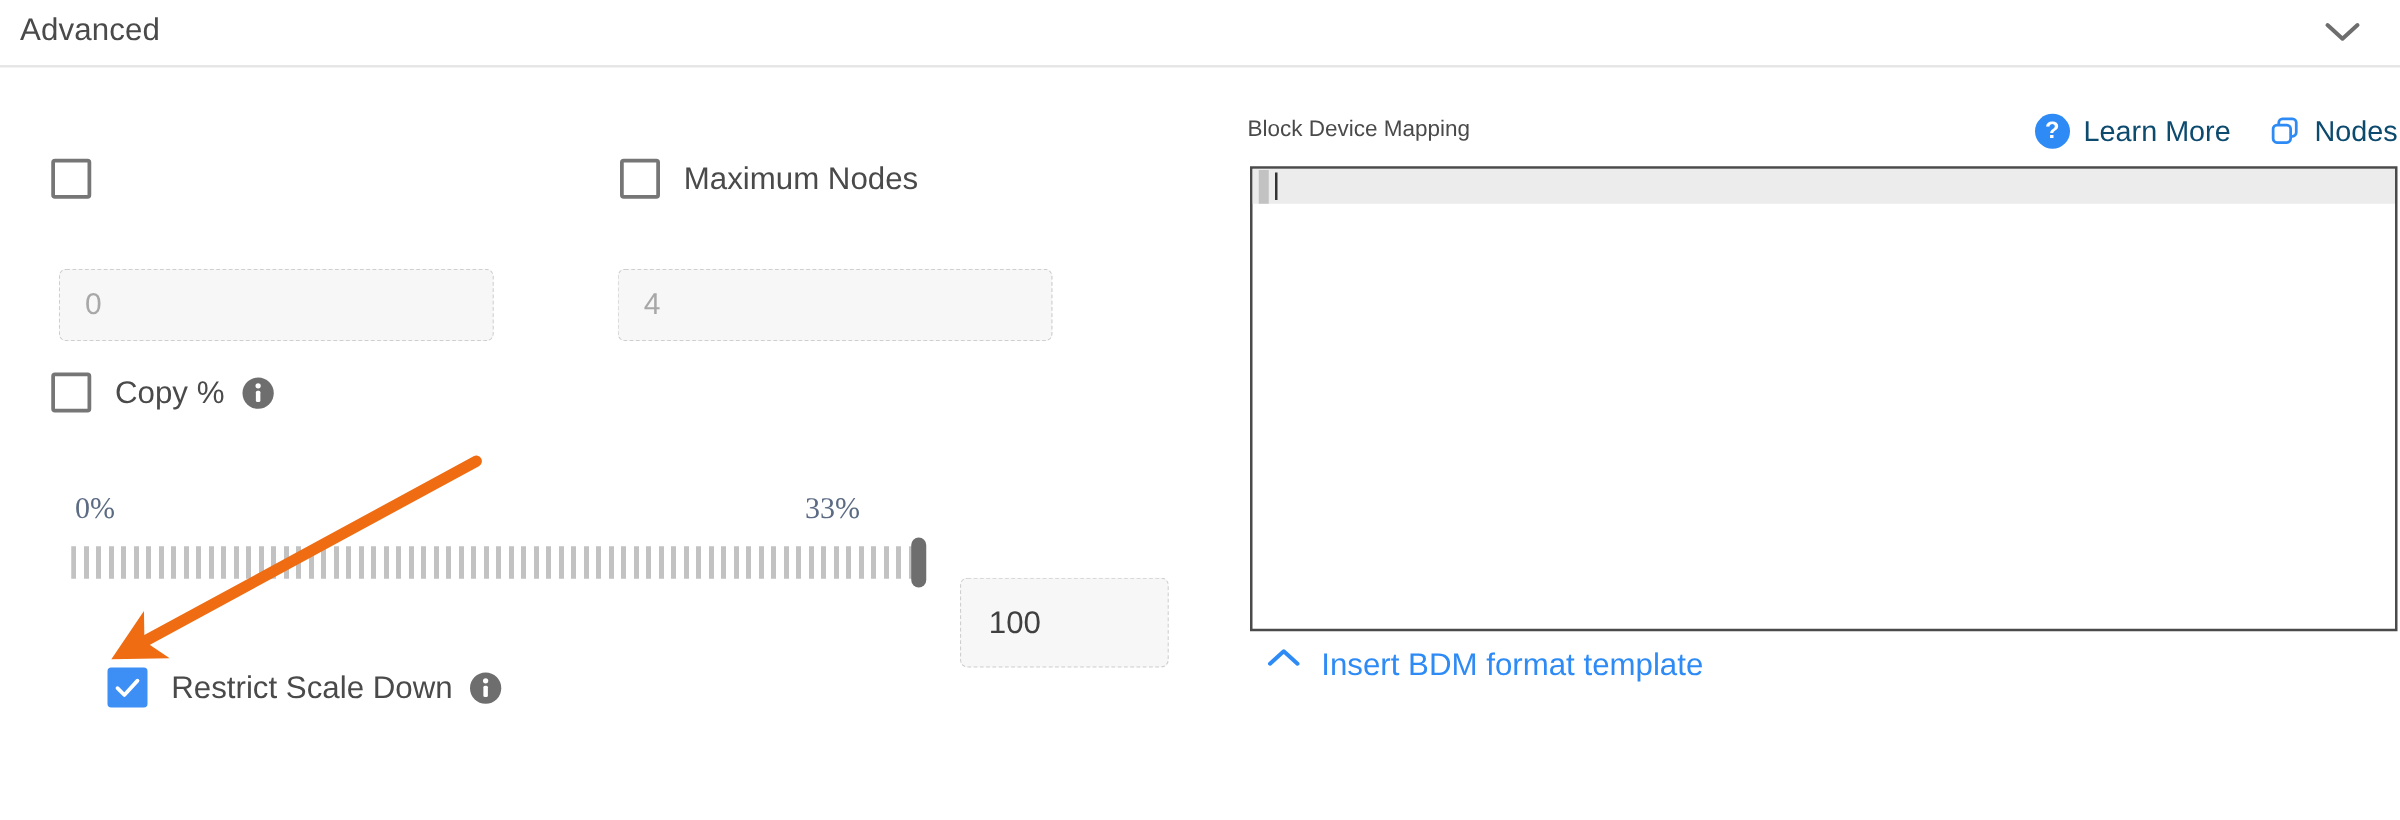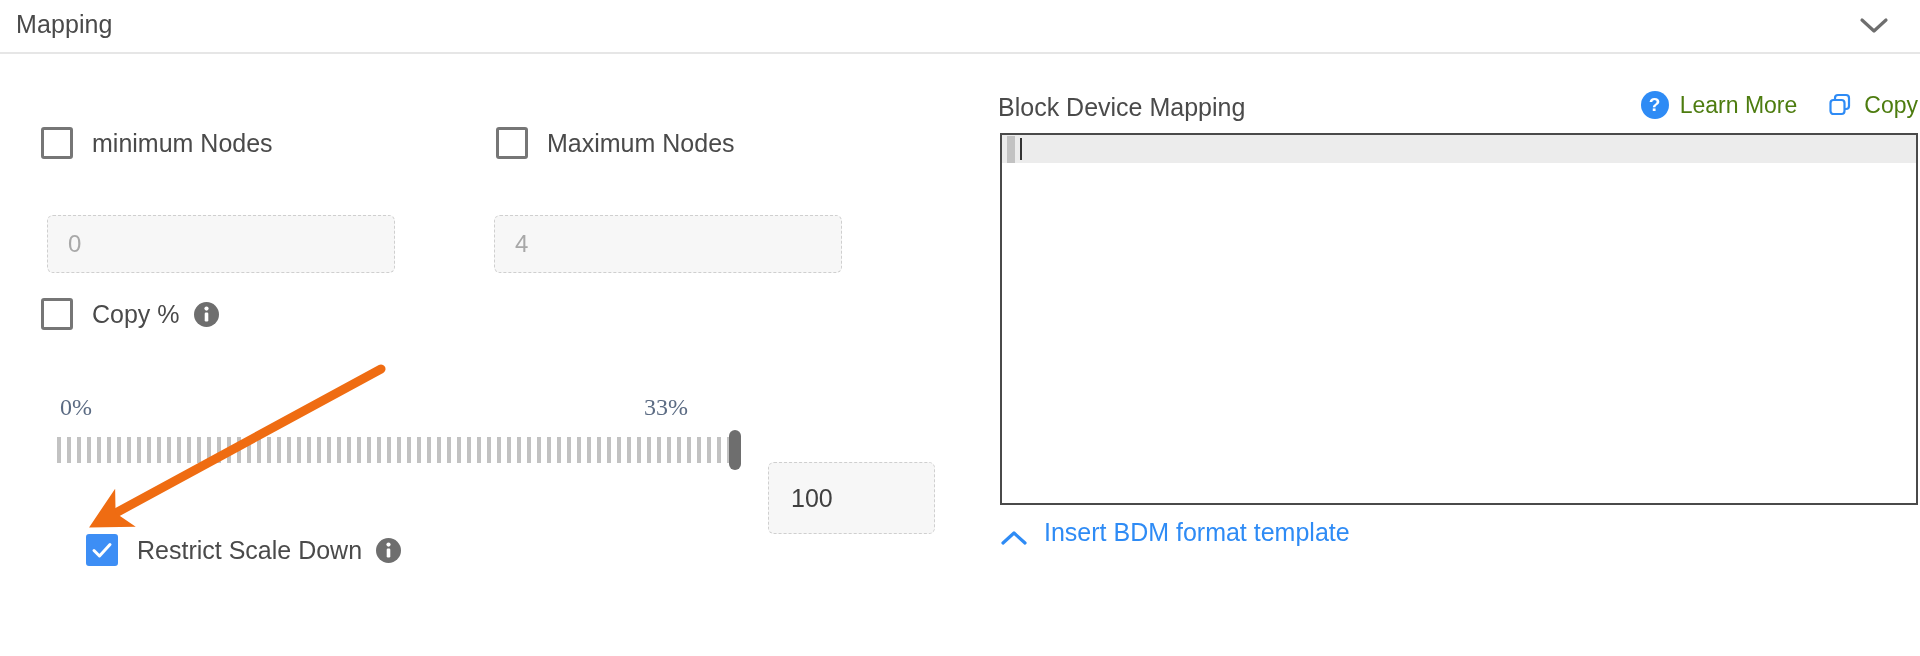--- a/index.html
+++ b/index.html
@@ -127,31 +127,31 @@
     display: flex; align-items: center;
     padding: 0 22px;
     font-size: 25px;
     color: #404040;
   }
 
   
   .right-col { position: absolute; left: 998px; top: 54px; width: 922px; height: 602px; }
   .bdm-title {
     position: absolute; left: 0; top: 39px;
-    font-size: 25px; color: #4a4a4a;
+    font-size: 18px; color: #4a4a4a;
   }
   .bdm-actions {
     position: absolute; right: 2px; top: 37px;
     display: flex; align-items: center; gap: 30px;
   }
   .bdm-action { display: flex; align-items: center; cursor: pointer; }
   .bdm-action .txt {
     margin-left: 11px;
     font-size: 23px;
-    color: #4d7c0f;
+    color: #0c4a6e;
   }
   .help-circle {
     width: 28px; height: 28px;
     border-radius: 50%;
     background: #2e8bf5;
     display: flex; align-items: center; justify-content: center;
     color: #fff; font-size: 19px; font-weight: bold;
   }
   .editor {
     position: absolute;
@@ -173,22 +173,22 @@
     background: #c2c2c2;
   }
   .editor-caret {
     position: absolute;
     left: 18px; top: 3px;
     width: 2px; height: 22px;
     background: #333;
   }
   .bdm-insert {
     position: absolute;
-    left: 2px; top: 464px;
-    display: flex; align-items: flex-end;
+    left: 15px; top: 464px;
+    display: flex; align-items: flex-start;
     cursor: pointer;
   }
   .bdm-insert .txt {
     margin-left: 16px;
     font-size: 25px;
     color: #2e8bf5;
   }
 
   
   .annotation {
@@ -197,33 +197,32 @@
     width: 1920px; height: 656px;
     pointer-events: none;
   }
 </style>
 </head>
 <body>
 
 <div id="page">
 
   <div class="section-header">
-    <div class="section-title">Mapping</div>
+    <div class="section-title">Advanced</div>
     <div class="collapse-chevron">
       <svg width="30" height="18" viewBox="0 0 30 18">
         <polyline points="3,3 15,14 27,3" fill="none" stroke="#6e6e6e" stroke-width="3.2" stroke-linecap="round" stroke-linejoin="round"></polyline>
       </svg>
     </div>
   </div>
 
   <div class="left-col">
 
     <div class="cb-row" style="left:41px; top:73px;">
       <div class="checkbox"></div>
-      <div class="cb-label">minimum Nodes</div>
     </div>
     <div class="num-input" style="left:47px; top:161px; width:348px;">0</div>
 
     <div class="cb-row" style="left:496px; top:73px;text-align:center;">
       <div class="checkbox"></div>
       <div class="cb-label">Maximum Nodes</div>
     </div>
     <div class="num-input" style="left:494px; top:161px; width:348px;">4</div>
 
     <div class="cb-row" style="left:41px; top:244px;">
@@ -273,21 +272,21 @@
         <span class="help-circle">?</span>
         <span class="txt">Learn More</span>
       </div>
       <div class="bdm-action">
         <span style="display:flex;">
           <svg width="26" height="26" viewBox="0 0 26 26">
             <rect x="8" y="3" width="14" height="14" rx="3" fill="none" stroke="#2e8bf5" stroke-width="2.2"></rect>
             <rect x="3.5" y="8" width="14" height="14" rx="3" fill="#ffffff" stroke="#2e8bf5" stroke-width="2.2"></rect>
           </svg>
         </span>
-        <span class="txt">Copy</span>
+        <span class="txt">Nodes</span>
       </div>
     </div>
 
     <div class="editor">
       <div class="editor-line-active"></div>
       <div class="editor-gutter"></div>
       <div class="editor-caret"></div>
       <div style="position:absolute;left:22px;top:3px;font-family:'Liberation Mono',monospace;font-size:18px;color:#333;"></div>
     </div>
 

